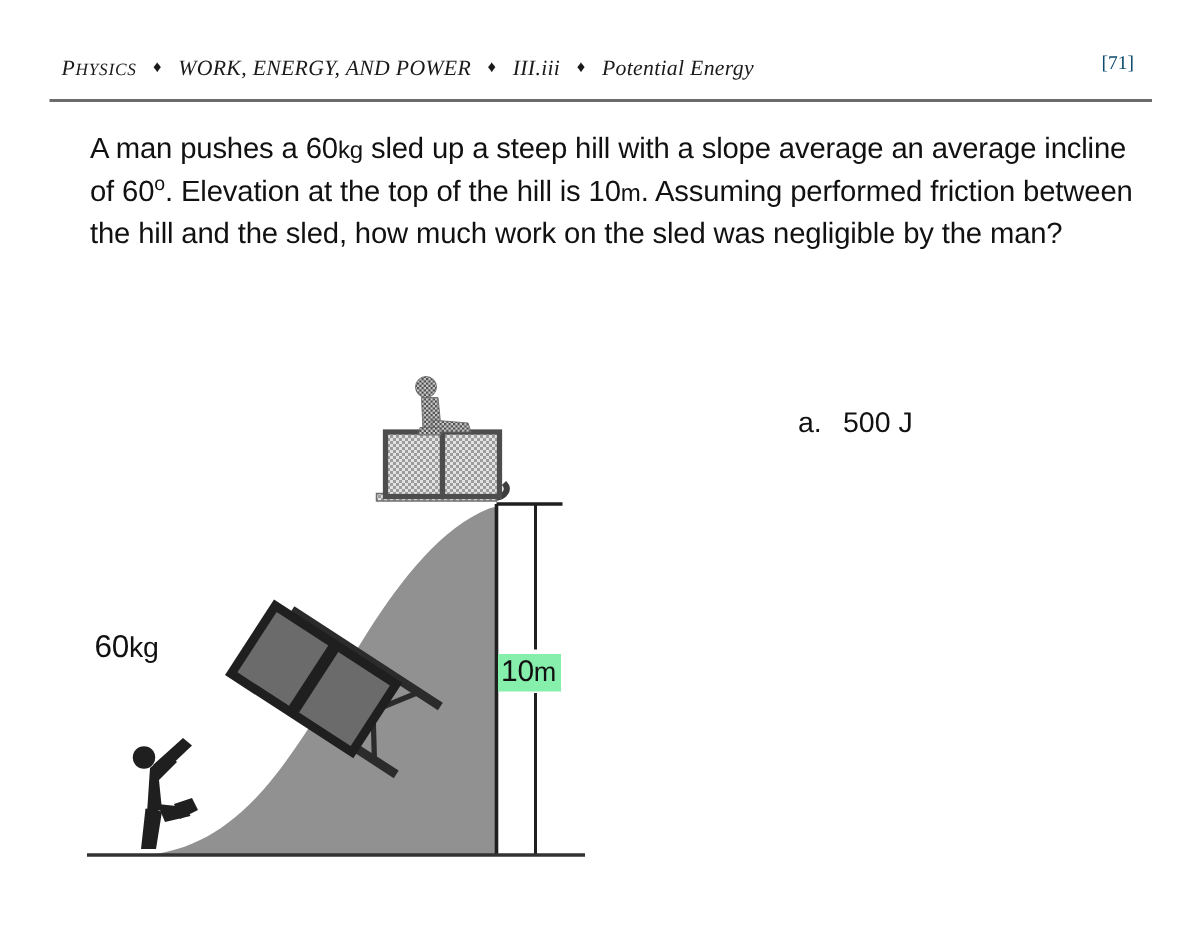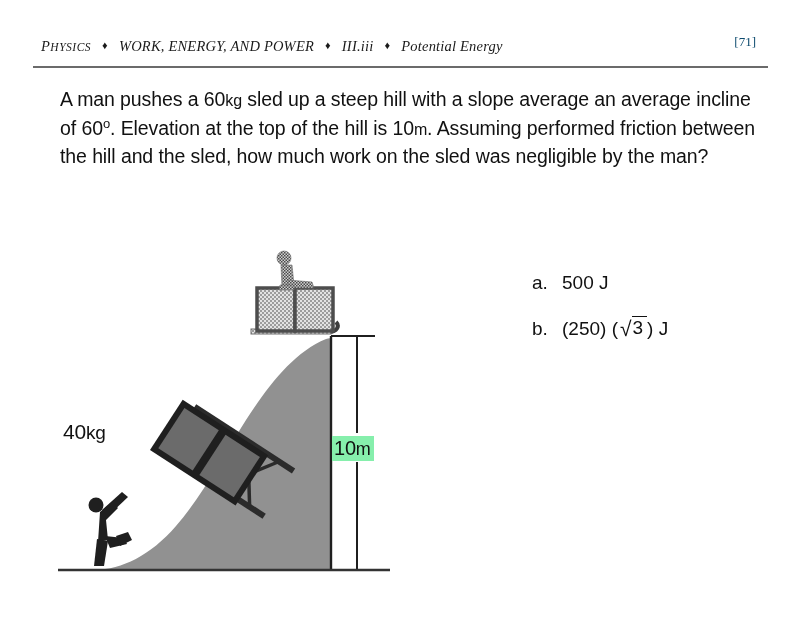--- a/index.html
+++ b/index.html
@@ -167,23 +167,20 @@
   <span>friction between the hill and the sled, how much work on the sled was</span>
   <span>negligible by the man?</span>
 </div>
 
 <div id="choices">
 
   <div class="choice">
     <span class="choice-letter">a.</span><span>500 J</span>
   </div>
 
-  <div class="choice">
-    <span class="choice-letter">b.</span><span>(250) (</span><span class="sqrt-wrap"><span class="sqrt-glyph">√</span><span class="sqrt-radicand">3</span></span><span>) J</span>
-  </div>
 
 
 
 </div>
 
 <div id="diagram">
   <svg width="350" height="345" viewBox="0 0 350 345" xmlns="http://www.w3.org/2000/svg">
     <defs>
       <pattern id="crateHatch" width="4" height="4" patternUnits="userSpaceOnUse">
         <rect width="4" height="4" fill="#e2e2e2"></rect>
@@ -271,15 +268,15 @@
     <line x1="281" y1="96" x2="325" y2="96" stroke="#1f1f1f" stroke-width="2.2"></line>
 
     <line x1="307" y1="96" x2="307" y2="193" stroke="#1f1f1f" stroke-width="2"></line>
 
     <line x1="307" y1="222" x2="307" y2="330" stroke="#1f1f1f" stroke-width="2"></line>
 
     <line x1="8" y1="330" x2="340" y2="330" stroke="#333333" stroke-width="2.4"></line>
   </svg>
 </div>
 
-<div id="label-mass"><span>40</span><span class="unit-sm">kg</span></div>
+<div id="label-mass"><span>60</span><span class="unit-sm">kg</span></div>
 
 <div id="label-height"><span>10</span><span class="unit-sm">m</span></div>
 
 </body></html>

